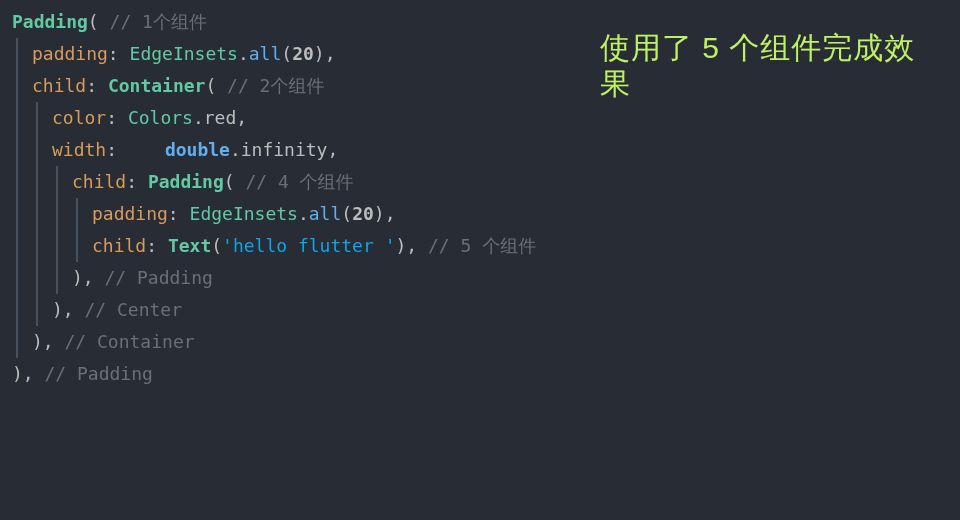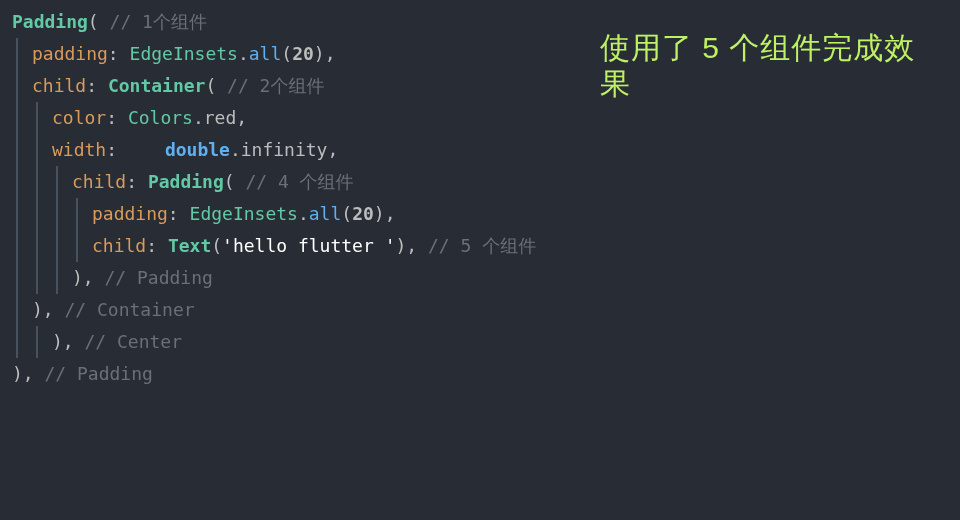--- a/index.html
+++ b/index.html
@@ -19,21 +19,21 @@
     color: #bdbdbd;
   }
   .line { white-space: pre; position: relative; }
   .tok-class   { color: #62c9a4; }
   .tok-param   { color: #d99b5c; }
   .tok-type    { color: #62c9a4; }
   .tok-prop    { color: #bdbdbd; }
   .tok-func    { color: #61afef; }
   .tok-num     { color: #bdbdbd; font-weight: bold; text-align: center; }
   .tok-kw      { color: #61afef; margin-left: 37px; }
-  .tok-str     { color: #ffffff; }
+  .tok-str     { color: #0ea5e9; }
   .tok-comment { color: #6b7076; }
   .tok-punct   { color: #bdbdbd; }
   .bold { font-weight: bold; }
   .guide {
     position: absolute;
     left: 0;
     top: 0;
     bottom: 0;
     width: 2px;
     background: #4b5563;
@@ -57,18 +57,18 @@
 <div class="code" id="code-block">
     <div class="line" style="padding-left: 0px;"><span class="tok-class bold">Padding</span><span class="tok-punct">( </span><span class="tok-comment">// 1个组件</span></div>
     <div class="line" style="padding-left: 20px;"><span class="guide" style="left: 4px;"></span><span class="tok-param">padding</span><span class="tok-punct">: </span><span class="tok-type">EdgeInsets</span><span class="tok-punct">.</span><span class="tok-func">all</span><span class="tok-punct">(</span><span class="tok-num">20</span><span class="tok-punct">),</span></div>
     <div class="line" style="padding-left: 20px;"><span class="guide" style="left: 4px;"></span><span class="tok-param">child</span><span class="tok-punct">: </span><span class="tok-class bold">Container</span><span class="tok-punct">( </span><span class="tok-comment">// 2个组件</span></div>
     <div class="line" style="padding-left: 40px;"><span class="guide" style="left: 4px;"></span><span class="guide" style="left: 24px;"></span><span class="tok-param">color</span><span class="tok-punct">: </span><span class="tok-type">Colors</span><span class="tok-punct">.</span><span class="tok-prop">red</span><span class="tok-punct">,</span></div>
     <div class="line" style="padding-left: 40px;"><span class="guide" style="left: 4px;"></span><span class="guide" style="left: 24px;"></span><span class="tok-param">width</span><span class="tok-punct">: </span><span class="tok-kw bold">double</span><span class="tok-punct">.</span><span class="tok-prop">infinity</span><span class="tok-punct">,</span></div>
     <div class="line" style="padding-left: 60px;"><span class="guide" style="left: 4px;"></span><span class="guide" style="left: 24px;"></span><span class="guide" style="left: 44px;"></span><span class="tok-param">child</span><span class="tok-punct">: </span><span class="tok-class bold">Padding</span><span class="tok-punct">( </span><span class="tok-comment">// 4 个组件</span></div>
     <div class="line" style="padding-left: 80px;"><span class="guide" style="left: 4px;"></span><span class="guide" style="left: 24px;"></span><span class="guide" style="left: 44px;"></span><span class="guide" style="left: 64px;"></span><span class="tok-param">padding</span><span class="tok-punct">: </span><span class="tok-type">EdgeInsets</span><span class="tok-punct">.</span><span class="tok-func">all</span><span class="tok-punct">(</span><span class="tok-num">20</span><span class="tok-punct">),</span></div>
     <div class="line" style="padding-left: 80px;"><span class="guide" style="left: 4px;"></span><span class="guide" style="left: 24px;"></span><span class="guide" style="left: 44px;"></span><span class="guide" style="left: 64px;"></span><span class="tok-param">child</span><span class="tok-punct">: </span><span class="tok-class bold">Text</span><span class="tok-punct">(</span><span class="tok-str">'hello flutter '</span><span class="tok-punct">), </span><span class="tok-comment">// 5 个组件</span></div>
     <div class="line" style="padding-left: 60px;"><span class="guide" style="left: 4px;"></span><span class="guide" style="left: 24px;"></span><span class="guide" style="left: 44px;"></span><span class="tok-punct">), </span><span class="tok-comment">// Padding</span></div>
+    <div class="line" style="padding-left: 40px;"><span class="guide" style="left: 4px;"></span><span class="guide" style="left: 24px;"></span><span class="tok-punct">), </span><span class="tok-comment">// Center</span></div>
     <div class="line" style="padding-left: 20px;"><span class="guide" style="left: 4px;"></span><span class="tok-punct">), </span><span class="tok-comment">// Container</span></div>
-    <div class="line" style="padding-left: 40px;"><span class="guide" style="left: 4px;"></span><span class="guide" style="left: 24px;"></span><span class="tok-punct">), </span><span class="tok-comment">// Center</span></div>
     <div class="line" style="padding-left: 0px;"><span class="tok-punct">), </span><span class="tok-comment">// Padding</span></div>
   </div>
 
 <div class="annotation">使用了 5 个组件完成效果</div>
 
 </body></html>

